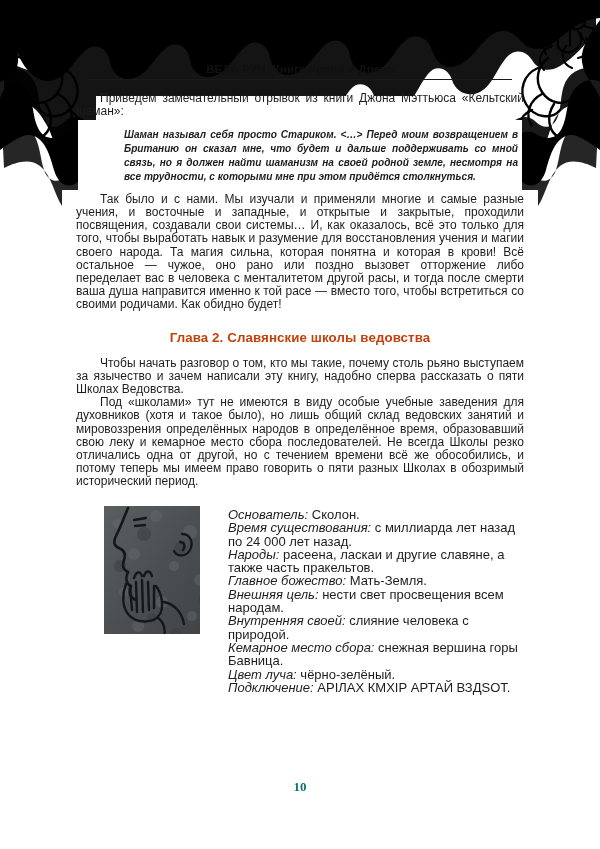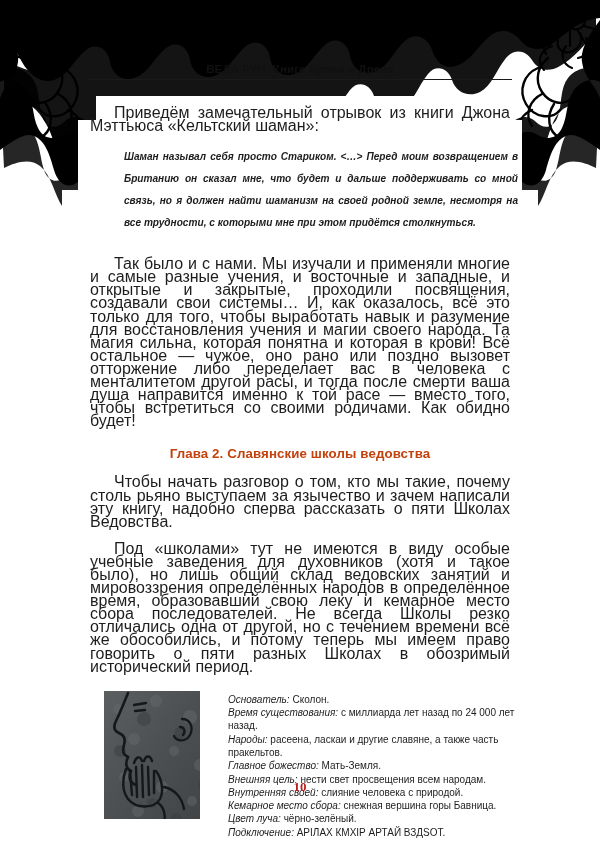--- a/index.html
+++ b/index.html
@@ -51,36 +51,36 @@
   }
 
   
   .content {
     position: absolute;
     left: 76px;
     top: 92px;
     width: 448px;
   }
   p {
-    margin: 14px;
-    font-size: 16px;
+    margin: 0;
+    font-size: 12px;
     line-height: 13.1px;
     text-align: justify;
     text-indent: 24px;
     color: #1d1d1d;
     hyphens: manual;
   }
 
   .quote {
     margin: 10px 0 0 0;
     padding-left: 48px;
     padding-right: 6px;
     font-style: italic;
     font-size: 10.1px;
-    line-height: 22px;
+    line-height: 14px;
     text-align: justify;
     text-indent: 0;
     font-weight: 600;
     color: #1d1d1d;
   }
 
   .gap-sm { height: 9px; }
 
   
   .chapter-heading {
@@ -118,21 +118,21 @@
     overflow: hidden;
     background: #4a4e50;
   }
   .school-figure svg { display:block; width:108px; height:142px; }
 
   .attr-list {
     flex: 1 1 auto;
     padding-top: 2px;
   }
   .attr-row {
-    font-size: 10px;
+    font-size: 13px;
     line-height: 13.3px;
     color: #1d1d1d;
     text-align: left;
   }
   .attr-label {
     font-style: italic;
   }
   .attr-value {
     font-style: normal;
   }
@@ -140,21 +140,21 @@
   
   .folio {
     position: absolute;
     left: 0;
     right: 0;
     top: 779px;
     text-align: center;
     font-family: "Liberation Serif", serif;
     font-weight: 700;
     font-size: 13px;
-    color: #b91c1c;
+    color: #0f766e;
   }
 </style>
 </head>
 <body>
 
 <div class="page">
 
   <div class="ornament">
     <svg viewBox="0 0 600 250" xmlns="http://www.w3.org/2000/svg">
       <g fill="#000000">

